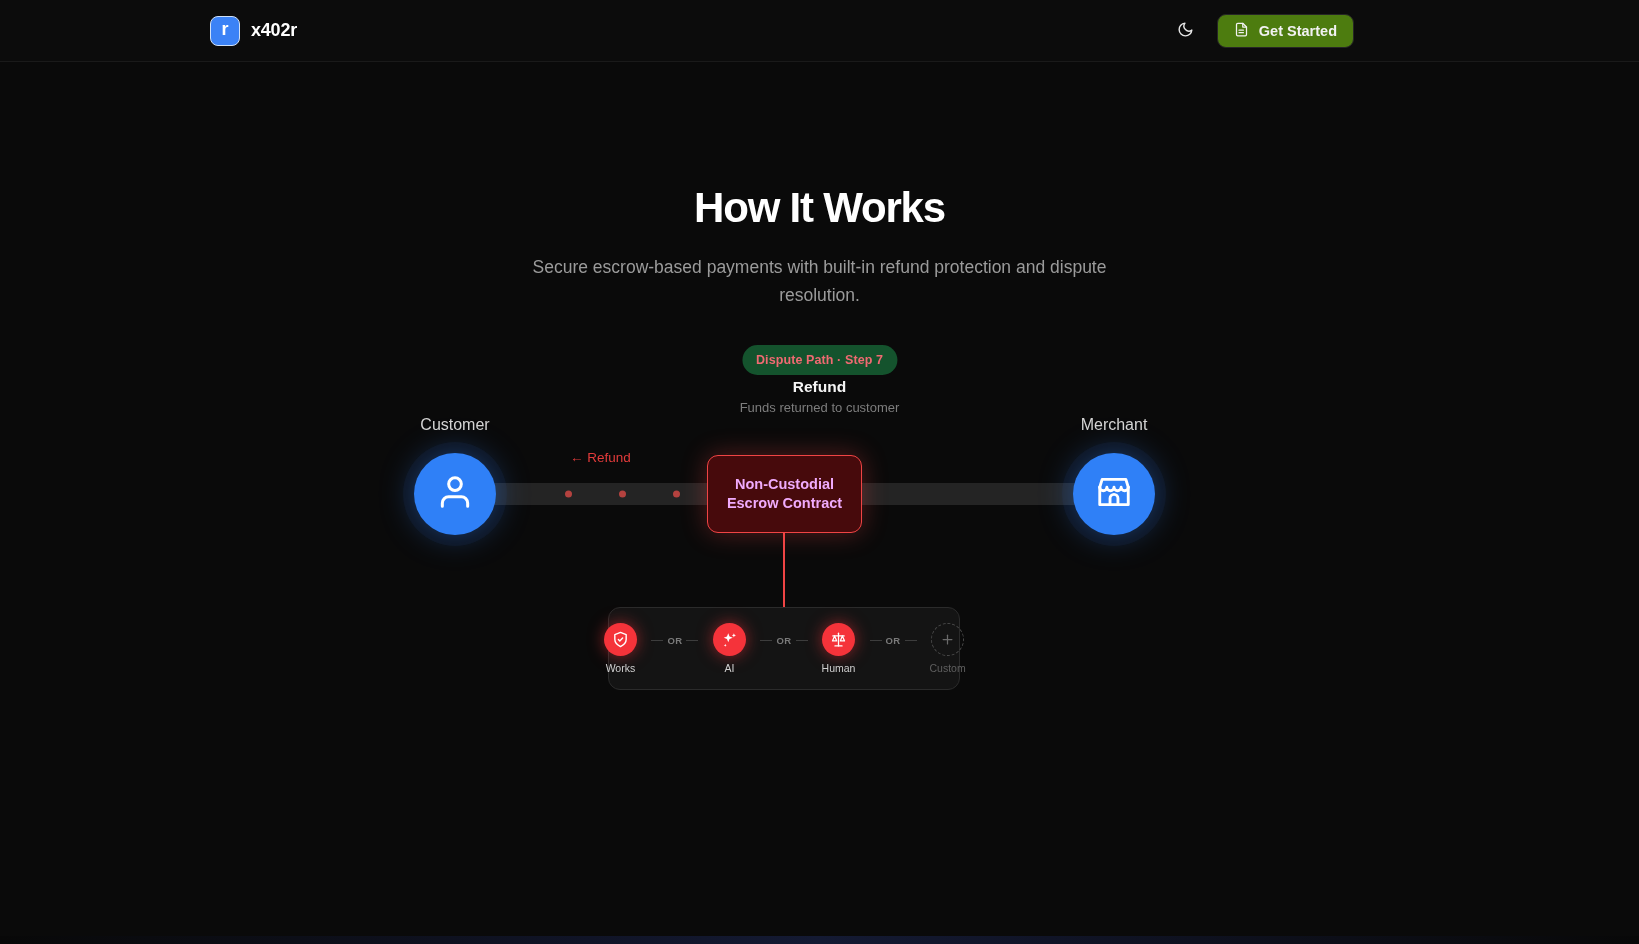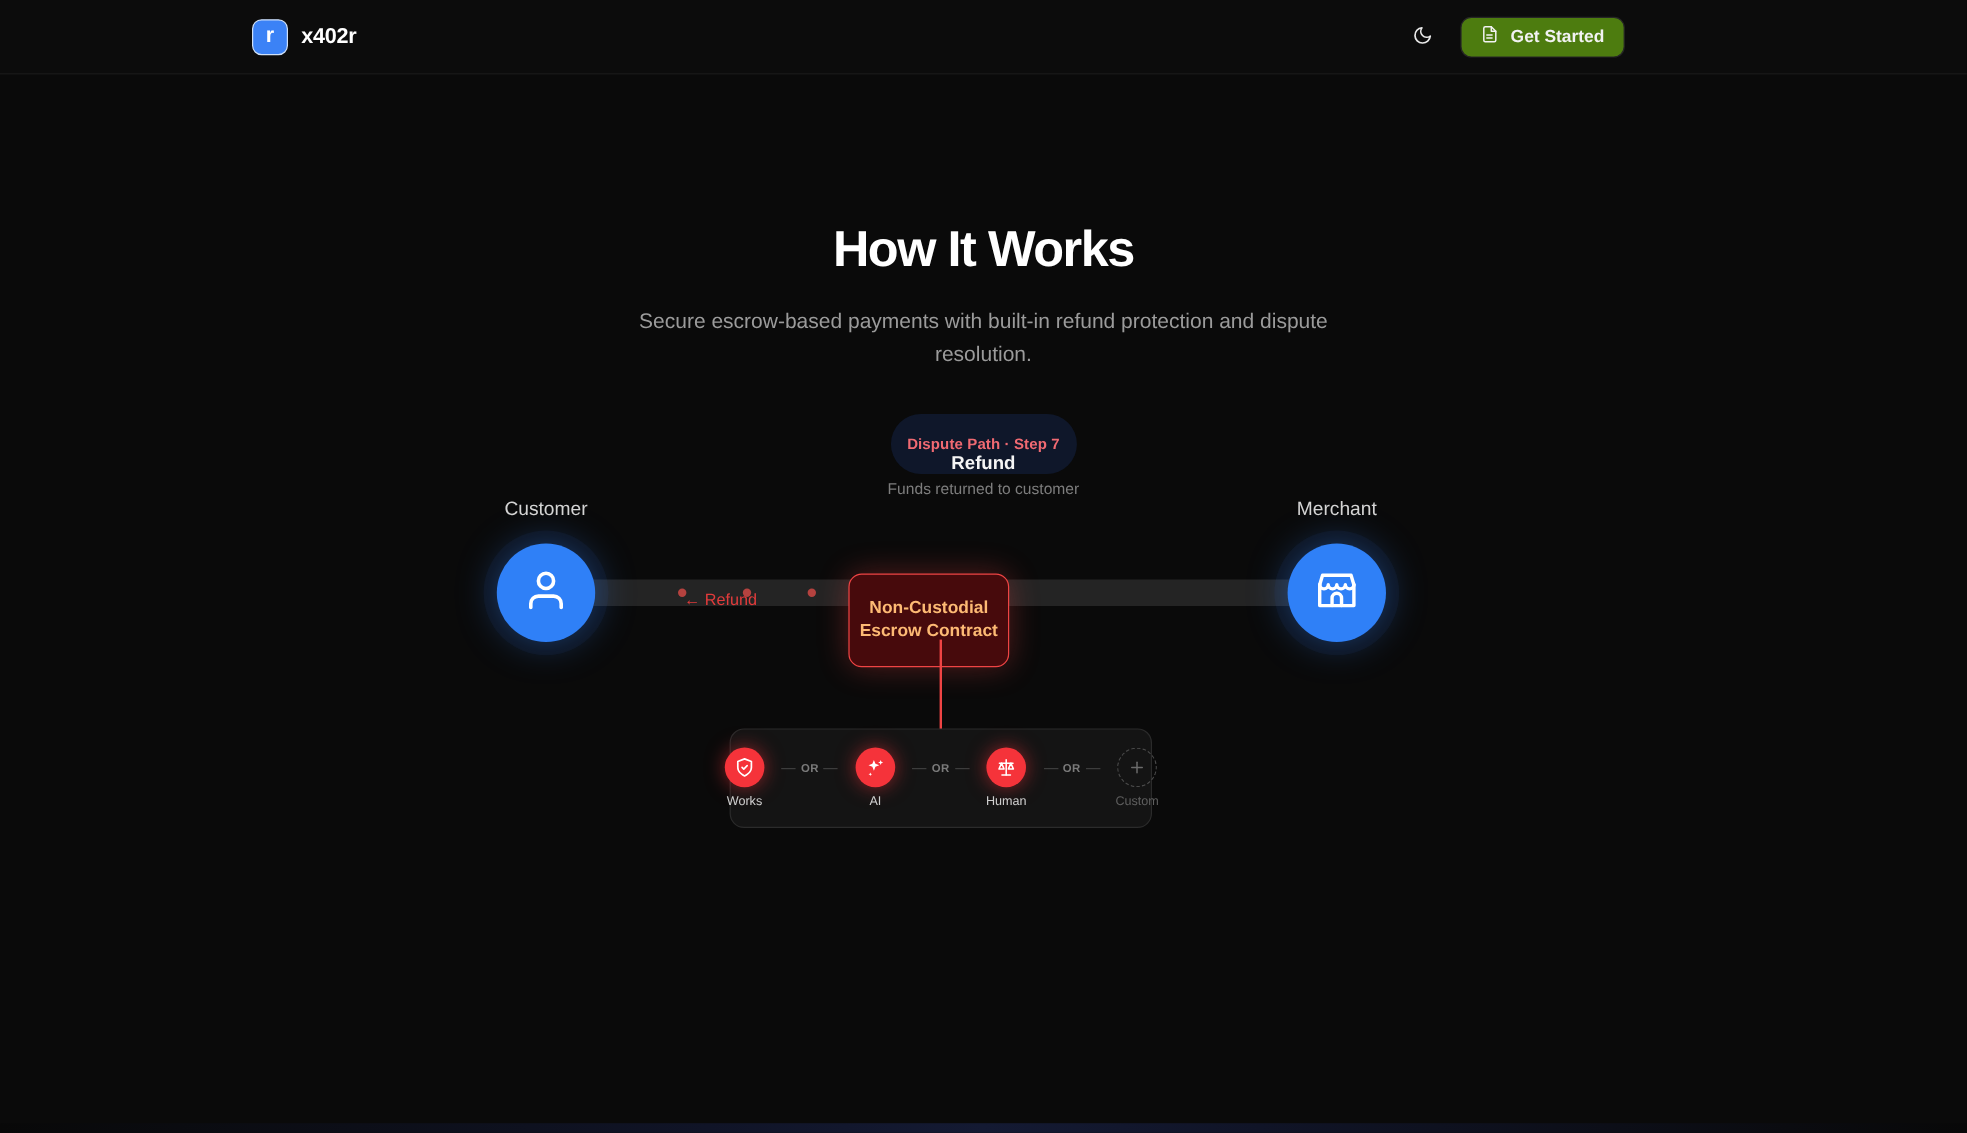--- a/index.html
+++ b/index.html
@@ -49,23 +49,23 @@
   .hero-sub {
     margin:22px auto 0; width:640px;
     color:#9b9b9b; font-size:17.5px; line-height:1.56; font-weight:400;
   }
 
   
   .stage { position:absolute; top:0; left:0; width:1639px; height:944px; pointer-events:none; }
 
   .step-badge {
     position:absolute; left:50%; transform:translateX(-50%); top:345px;
-    background:#0f172a; color:#f06a72;
+    background:#14532d; color:#f06a72;
     font-size:12.5px; font-weight:700; letter-spacing:0.1px;
-    padding:18px 14px; border-radius:999px; white-space:nowrap;
+    padding:8px 14px; border-radius:999px; white-space:nowrap;
     pointer-events:auto;
   }
   .step-title {
     position:absolute; left:50%; transform:translateX(-50%); top:378px;
     color:#f5f5f5; font-size:15.5px; font-weight:700; white-space:nowrap;
   }
   .step-desc {
     position:absolute; left:50%; transform:translateX(-50%); top:400px;
     color:#7d7d7d; font-size:13px; white-space:nowrap;
   }
@@ -90,34 +90,33 @@
     width:82px; height:82px; border-radius:50%;
     background:#2f80f7;
     display:flex; align-items:center; justify-content:center;
     box-shadow:0 0 0 11px rgba(47,128,247,0.055), 0 0 34px rgba(47,128,247,0.42);
   }
   .node-customer { left:414px; top:453px; }
   .node-merchant { left:1073px; top:453px; }
 
   .refund-label {
     position:absolute; left:570px; top:450px;
-    color:#e23b3b; font-size:13.5px; white-space:nowrap;margin-top:42px;
+    color:#e23b3b; font-size:13.5px; white-space:nowrap;
   }
 
   
   .escrow {
     position:absolute; left:707px; top:455px;
-    width:134px; height:78px;
+    width:155px; height:78px;
     background:#470a0c; border:1.6px solid #ef4444; border-radius:11px;
     display:flex; align-items:center; justify-content:center;
     text-align:center; line-height:1.33;
-    color:#fdba74; font-size:14.5px; font-weight:700;
+    color:#f0abfc; font-size:14.5px; font-weight:700;
     box-shadow:0 0 26px rgba(239,68,68,0.33);
     pointer-events:auto;
-    margin-top:23px;
   }
   .escrow-stem {
     position:absolute; left:783px; top:533px; width:1.6px; height:75px;
     background:#ef4444;
   }
 
   
   .res-panel {
     position:absolute; left:608px; top:607px;
     width:352px; height:83px;

